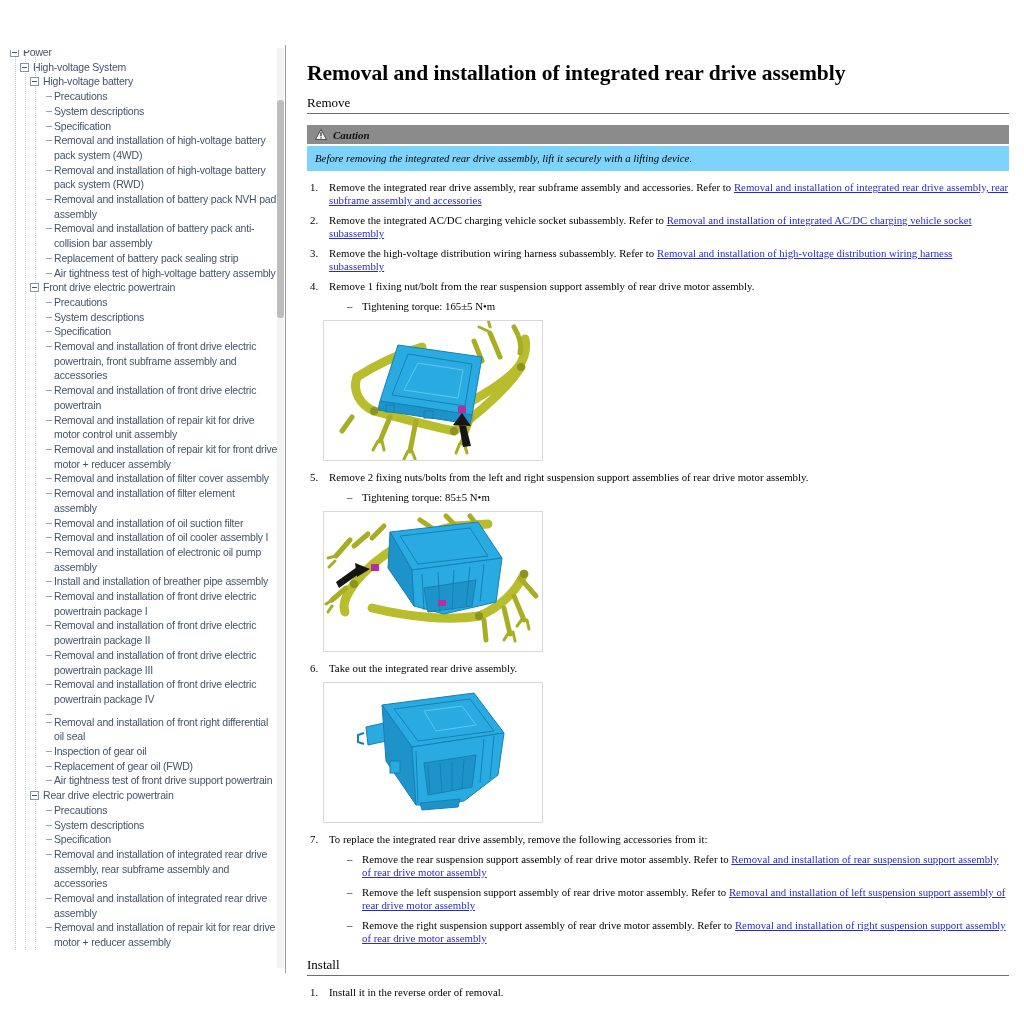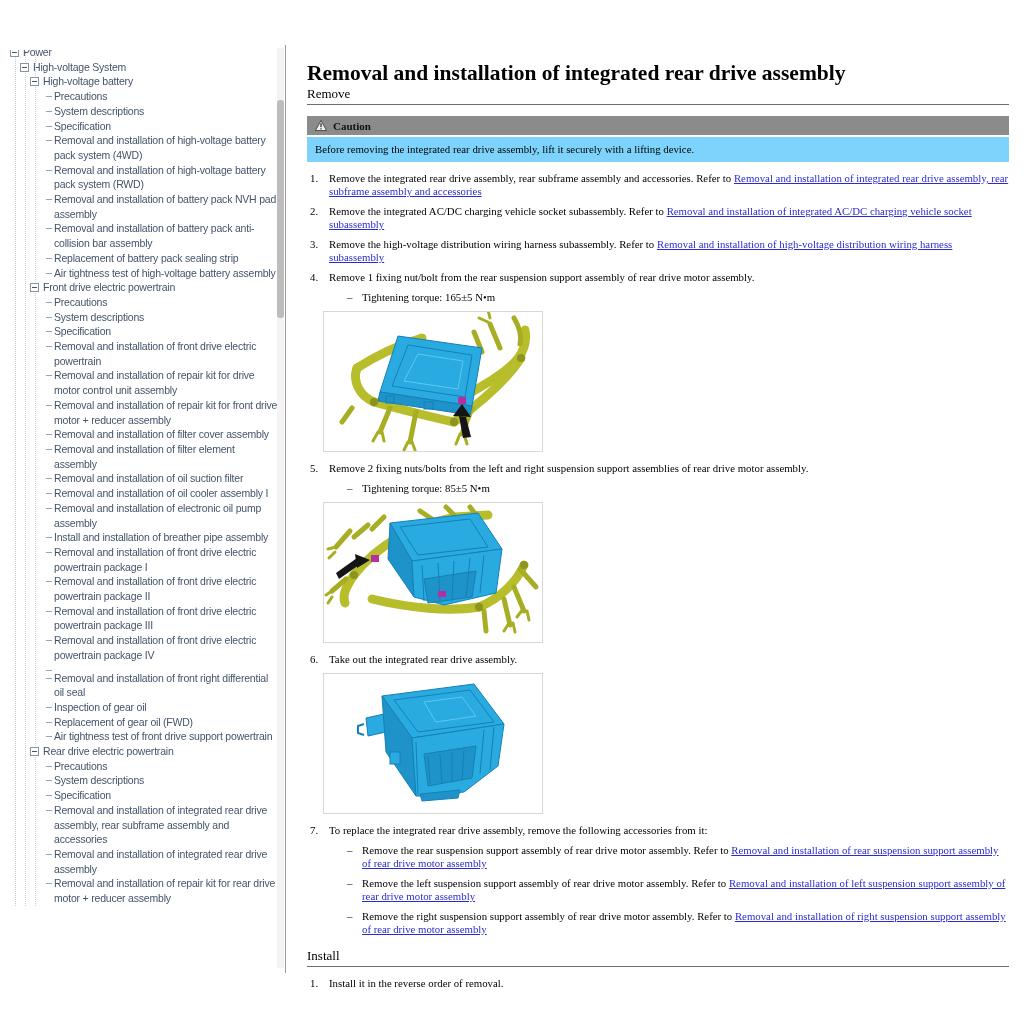--- a/index.html
+++ b/index.html
@@ -32,24 +32,24 @@
               background:#f3f3f3; }
   #sb-thumb { position:absolute; left:277px; top:100px; width:7px; height:218px;
               background:#bdbdbd; border-radius:3px; }
   #divider  { position:absolute; left:285px; top:45px; width:1px; height:928px;
               background:#9b9b9b; }
 
   
   #main { position:absolute; left:307px; top:60px; width:702px;
           font-family:"Liberation Serif", serif; color:#000; }
   #page-title { font-size:21.5px; font-weight:bold; line-height:26px; }
-  .section-head { font-size:13px; line-height:15px; }
+  .section-head { margin-top:9px; font-size:13px; line-height:15px; }
   .rule { border:none; border-top:1px solid #6e6e6e; margin-top:3px; }
 
-  .caution { margin-top:11px; }
+  .caution { margin-top:11px;font-style:italic; }
   .caution-head { display:flex; align-items:center; gap:6px; height:19px;
                   background:#8b8b8b; padding:0 8px; }
   .caution-head .cap { font-size:11px; font-weight:bold; color:#111; }
   .caution-body { margin-top:2px; background:#7dd3fc; padding:6px 8px 7px 8px;
                   font-size:10.8px; line-height:12px; }
 
   .steps { margin-top:10px; }
   .step { display:flex; margin-bottom:7px; font-size:10.8px; line-height:13px; }
   .step .num { flex:none; width:22px; padding-left:3px; }
   .step .body { flex:1 1 auto; }
@@ -129,20 +129,24 @@
           <span class="tick"></span>
           <span class="tree-label">Precautions</span>
         </div>
         <div class="tree-row d3">
           <span class="tick"></span>
           <span class="tree-label">System descriptions</span>
         </div>
         <div class="tree-row d3">
           <span class="tick"></span>
           <span class="tree-label">Specification</span>
+        </div>
+        <div class="tree-row d3">
+          <span class="tick"></span>
+          <span class="tree-label">Removal and installation of front drive electric powertrain, front subframe assembly and accessories</span>
         </div>
         <div class="tree-row d3">
           <span class="tick"></span>
           <span class="tree-label">Removal and installation of front drive electric powertrain</span>
         </div>
         <div class="tree-row d3">
           <span class="tick"></span>
           <span class="tree-label">Removal and installation of repair kit for drive motor control unit assembly</span>
         </div>
         <div class="tree-row d3">

